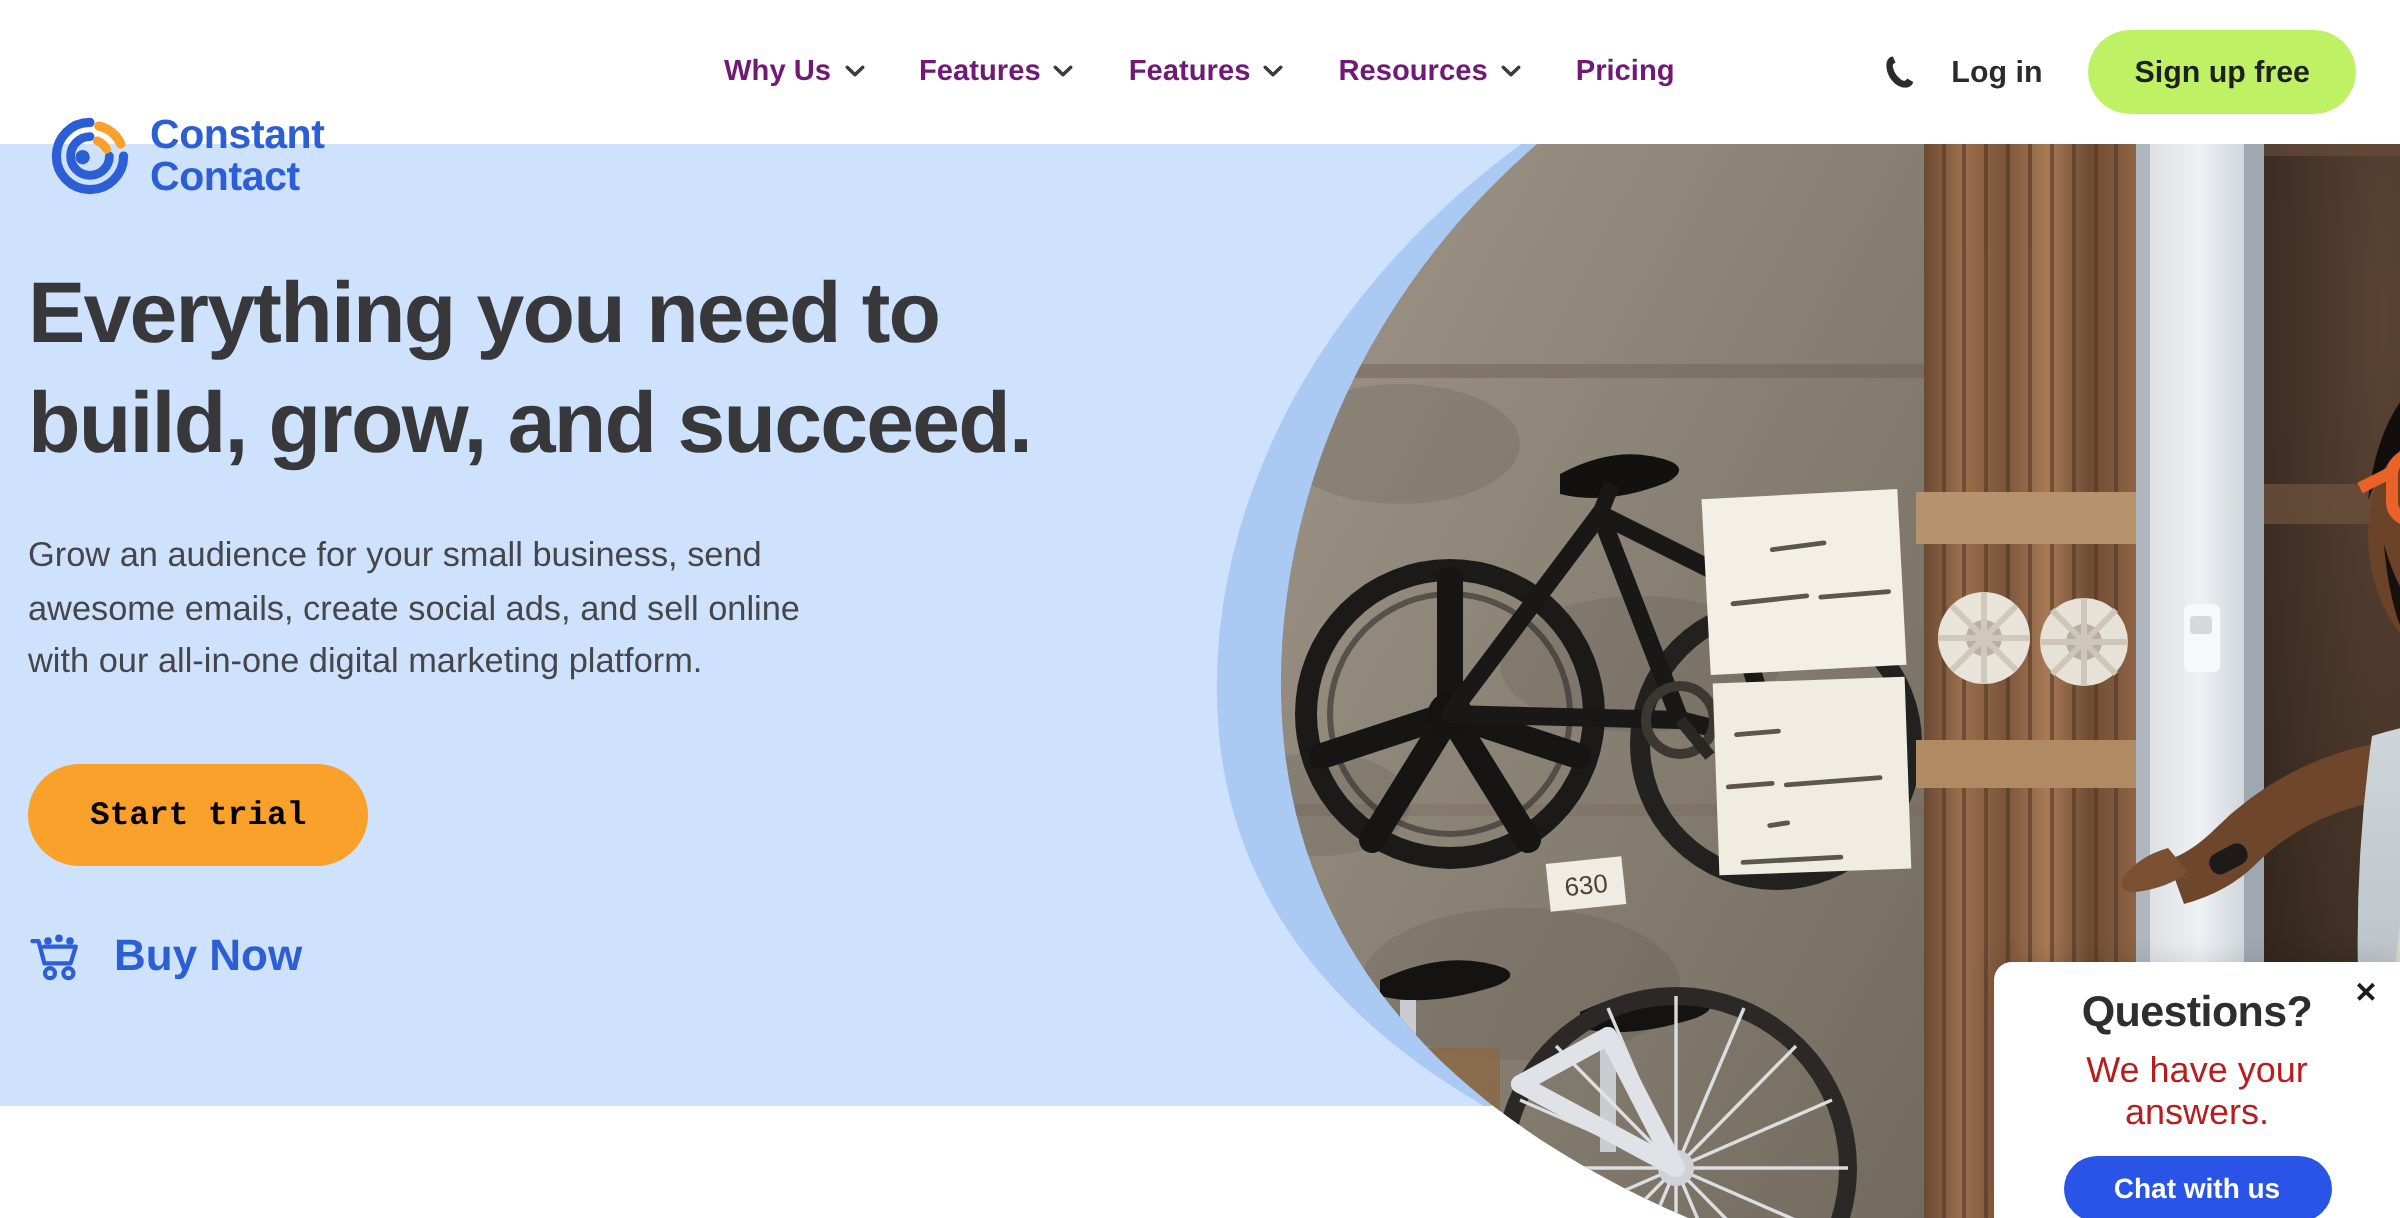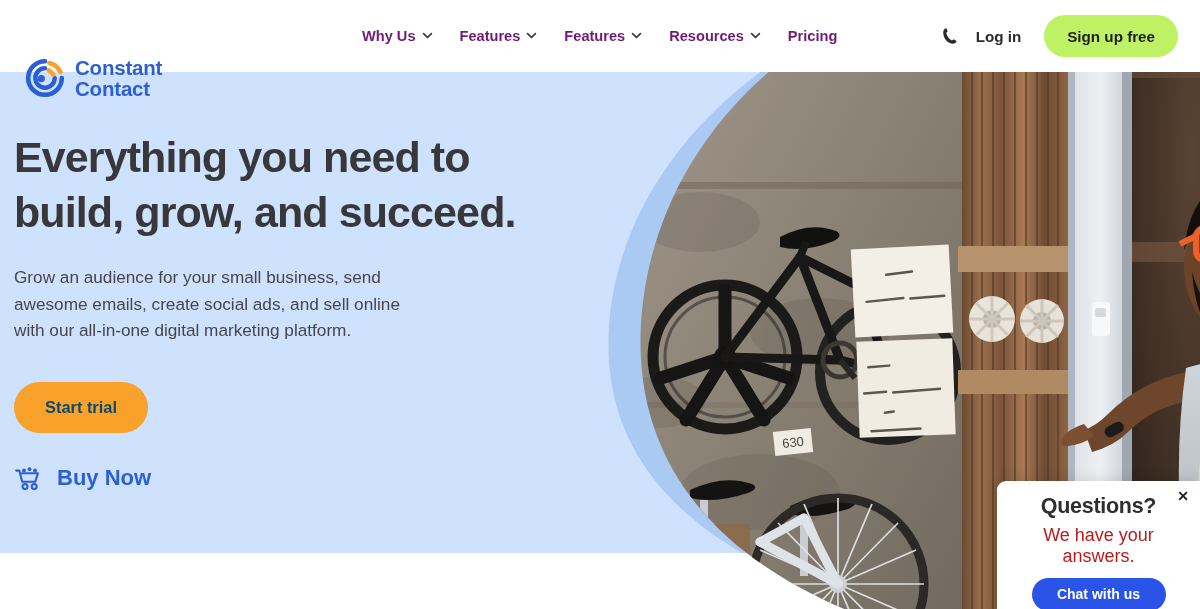--- a/index.html
+++ b/index.html
@@ -77,26 +77,26 @@
     white-space: pre-line;
   }
   #subcopy {
     margin-top: 24px;
     font-size: 17.2px; color: #46464a;
     line-height: 1.54; white-space: pre-line;
     max-width: 452px;
   }
   #start-trial-btn {
     margin-top: 38px;
-    background: #f9a12a; color: #0c4a6e;
+    background: #f9a12a; color: #000000;
     font-size: 16.4px; font-weight: 700;
     border: none; border-radius: 28px;
     height: 51px; padding: 0 31px;
     cursor: pointer;
-    font-family: Liberation Sans, sans-serif;
+    font-family: Liberation Mono, monospace;
     text-align: center;
   }
   #buy-now-row { margin-top: 31px; display: flex; align-items: center; gap: 13px; cursor: pointer; }
   #cart-icon { width: 30px; height: 28px; flex: none; }
   #buy-now-label { font-size: 22px; font-weight: 700; color: #2c5fd6; text-align: center; }
 
   
   #chat-widget {
     position: absolute; right: 0; bottom: 0;
     width: 203px; height: 128px;

